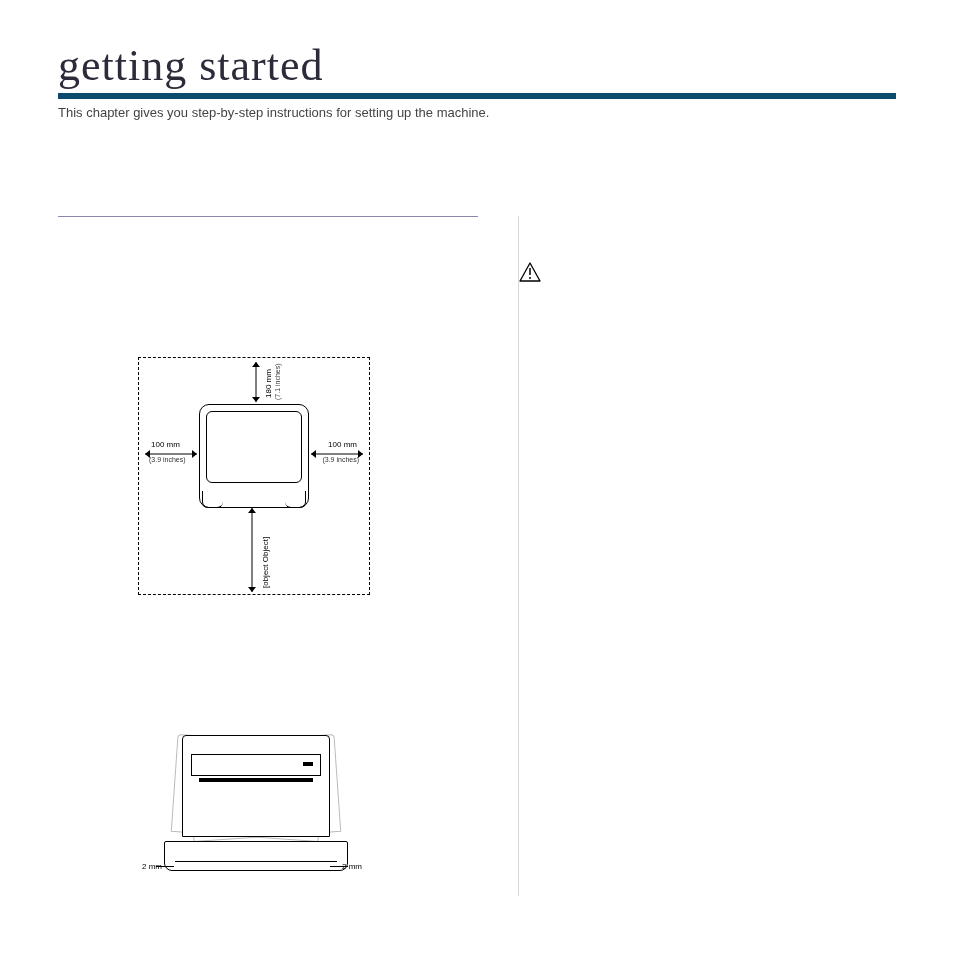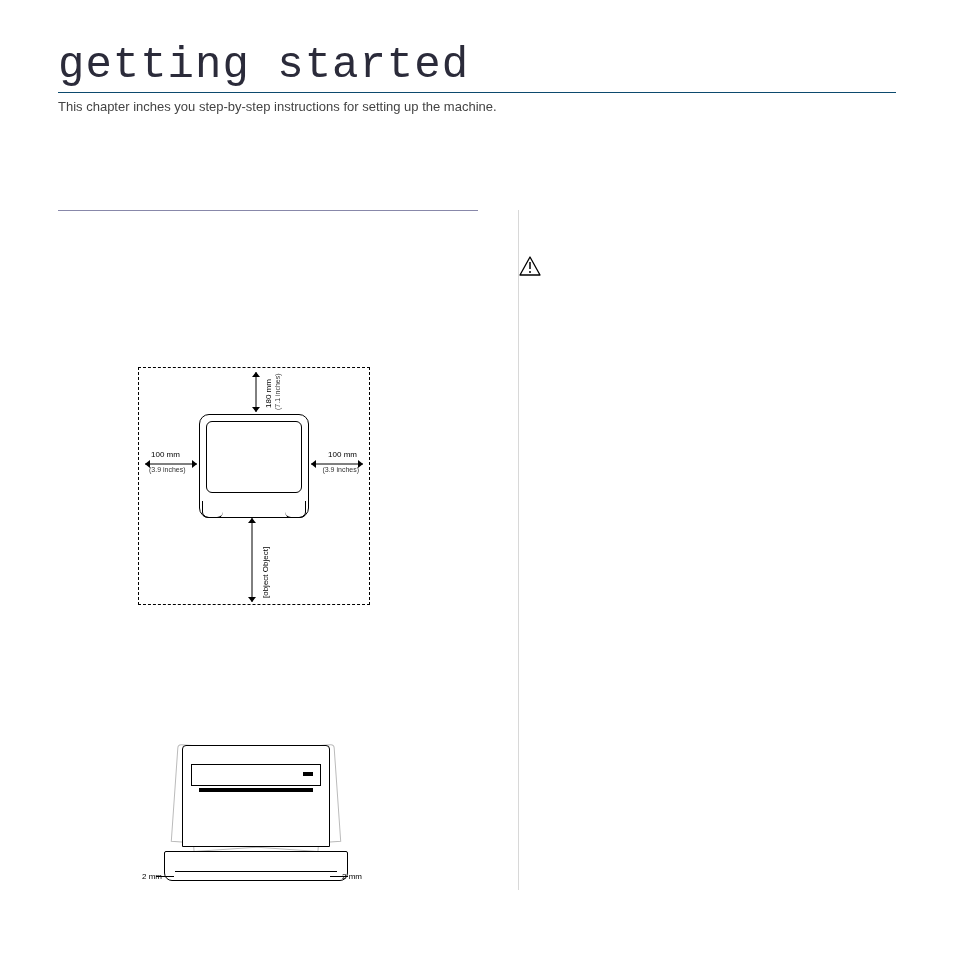--- a/index.html
+++ b/index.html
@@ -15,38 +15,38 @@
   }
   .page {
     padding: 40px 58px 0 58px;
   }
   h1.title {
     font-weight: 200;
     font-size: 44px;
     letter-spacing: 1px;
     color: #2b2b3a;
     margin: 0 0 6px 0;
-    border-bottom: 1px solid #0c4a6e;
+    border-bottom: 6px solid #0c4a6e;
     padding-bottom: 2px;
-    font-family: Liberation Mono, monospace;
+    font-family: Liberation Serif, serif;
   }
   p.intro {
     font-weight: 300;
     font-size: 13px;
     color: #444;
     margin: 6px 0 0 0;
   }
   .columns {
     display: flex;
     margin-top: 96px;
   }
   .col-left {
     width: 420px;
     border-top: 1px solid #8888aa;
-    padding-top: 56px;
+    padding-top: 40px;
     position: relative;
   }
   .col-right {
     flex: 1;
     margin-left: 40px;
     border-left: 1px solid #d8d8d8;
     padding-left: 38px;
     min-height: 680px;
     position: relative;
   }
@@ -159,21 +159,21 @@
     left:0; top:46px;
   }
   .warn-icon svg { display:block; }
 
 </style>
 </head>
 <body>
 
 <div class="page">
   <h1 class="title">getting started</h1>
-  <p class="intro">This chapter inches you step-by-step instructions for setting up the machine.</p>
+  <p class="intro">This chapter gives you step-by-step instructions for setting up the machine.</p>
 
   <div class="columns">
 
     <div class="col-left">
 
       <div class="diagram1">
         <div class="device-top">
           <span class="foot-l"></span>
             <span class="foot-r"></span>
         </div>

